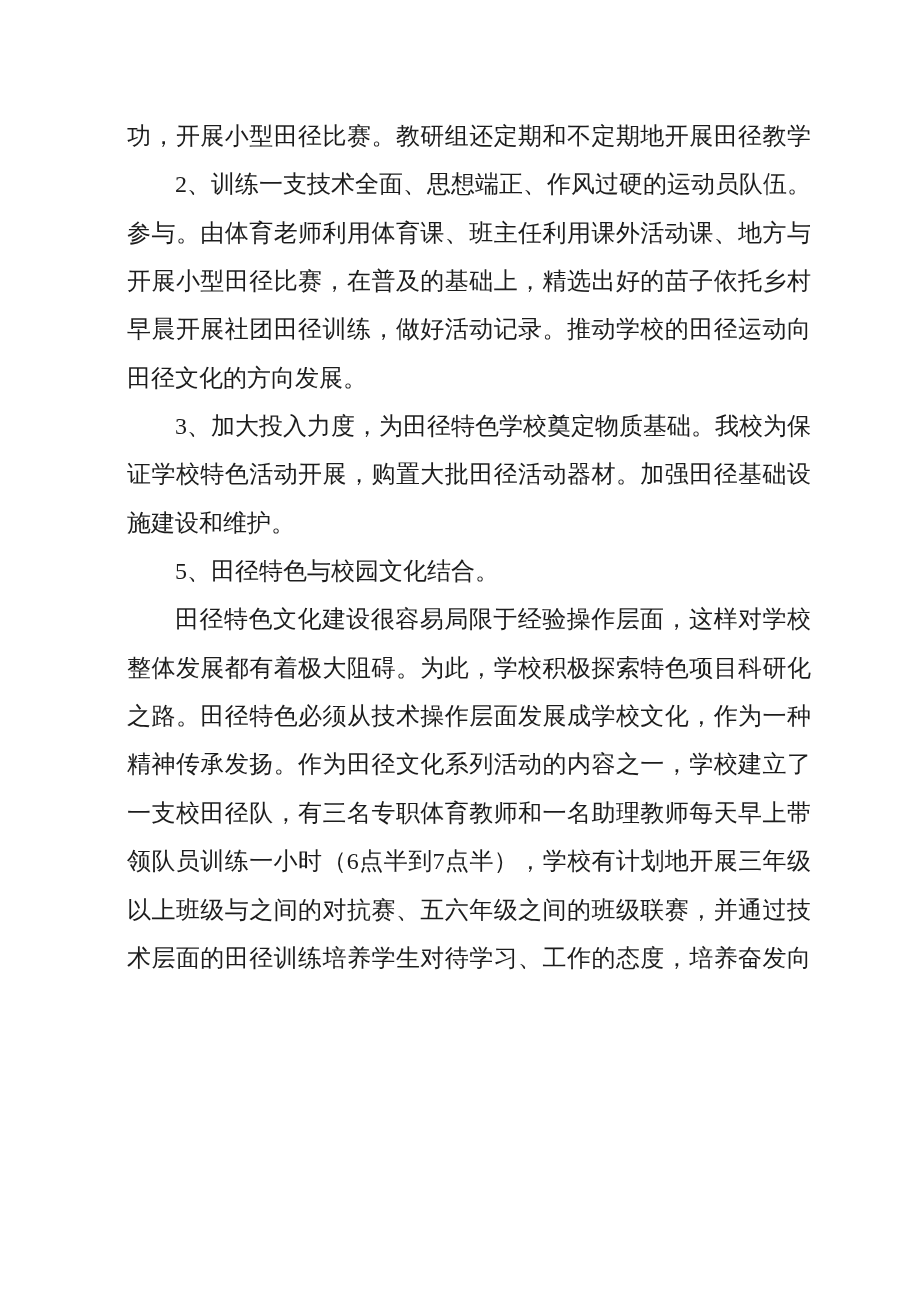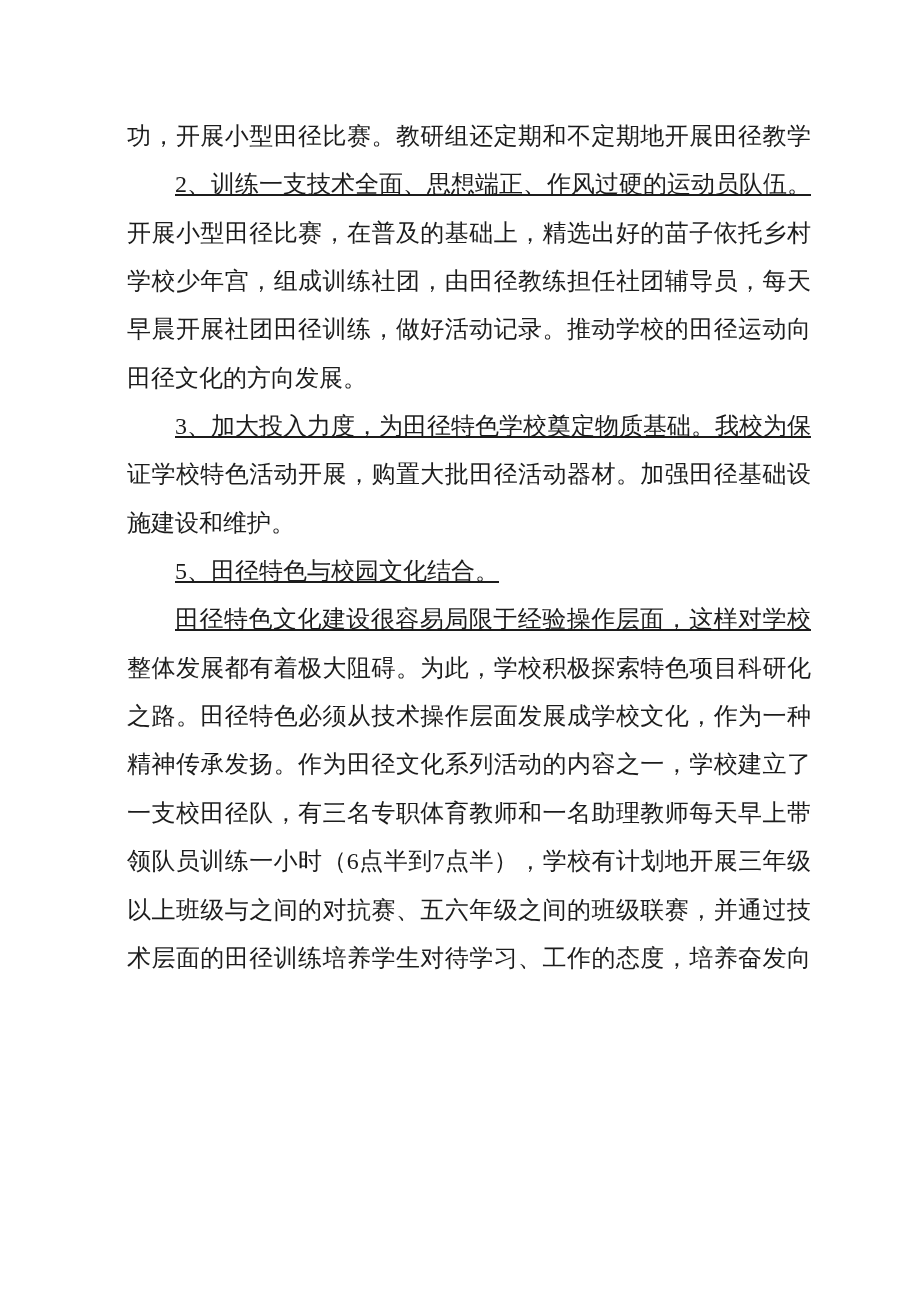--- a/index.html
+++ b/index.html
@@ -34,32 +34,31 @@
     text-align: justify;
     white-space: normal;
   }
   
   .line.fill {
     text-align-last: justify;
   }
   
   .line.indent {
     text-indent: 48px;
-    text-decoration: underline;
   }
 </style>
 </head>
 <body>
 
 <div class="page">
   <div class="content">
       <div class="line fill">功，开展小型田径比赛。教研组还定期和不定期地开展田径教学</div>
       <div class="line indent fill">2、训练一支技术全面、思想端正、作风过硬的运动员队伍。</div>
+      <div class="line fill">参与。由体育老师利用体育课、班主任利用课外活动课、地方与</div>
       <div class="line fill">开展小型田径比赛，在普及的基础上，精选出好的苗子依托乡村</div>
-      <div class="line fill">学校少年宫，组成训练社团，由田径教练担任社团辅导员，每天</div>
       <div class="line fill">早晨开展社团田径训练，做好活动记录。推动学校的田径运动向</div>
       <div class="line">田径文化的方向发展。</div>
       <div class="line indent fill">3、加大投入力度，为田径特色学校奠定物质基础。我校为保</div>
       <div class="line fill">证学校特色活动开展，购置大批田径活动器材。加强田径基础设</div>
       <div class="line">施建设和维护。</div>
       <div class="line indent">5、田径特色与校园文化结合。</div>
       <div class="line indent fill">田径特色文化建设很容易局限于经验操作层面，这样对学校</div>
       <div class="line fill">整体发展都有着极大阻碍。为此，学校积极探索特色项目科研化</div>
       <div class="line fill">之路。田径特色必须从技术操作层面发展成学校文化，作为一种</div>
       <div class="line fill">精神传承发扬。作为田径文化系列活动的内容之一，学校建立了</div>

